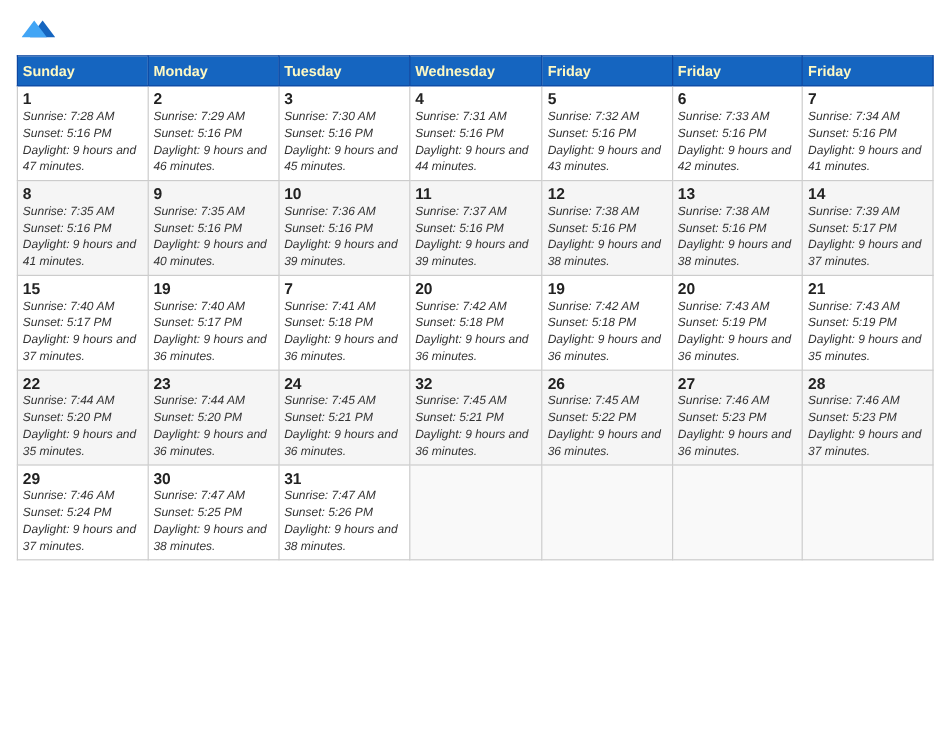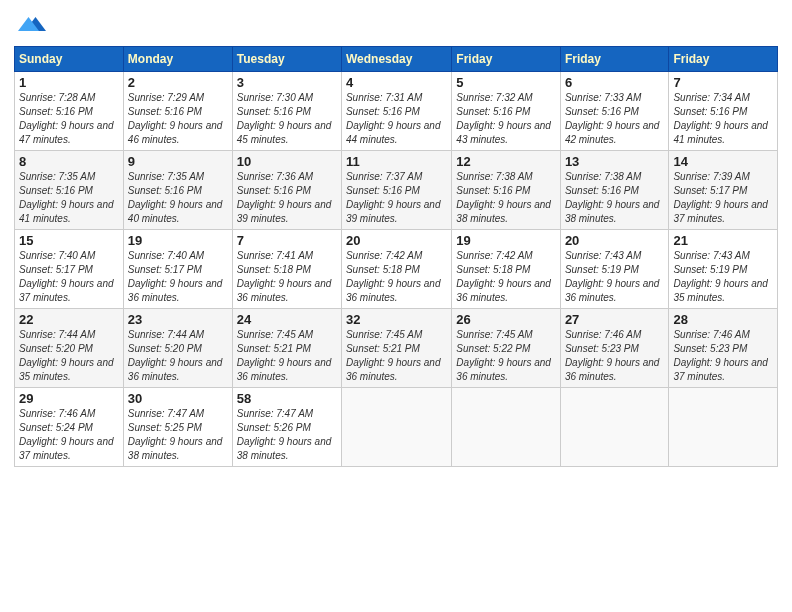--- a/index.html
+++ b/index.html
@@ -164,21 +164,21 @@
           <td><span class="day-num">23</span><span class="day-info">Sunrise: 7:44 AM<br>Sunset: 5:20 PM<br>Daylight: 9 hours and 36 minutes.</span></td>
           <td><span class="day-num">24</span><span class="day-info">Sunrise: 7:45 AM<br>Sunset: 5:21 PM<br>Daylight: 9 hours and 36 minutes.</span></td>
           <td><span class="day-num">32</span><span class="day-info">Sunrise: 7:45 AM<br>Sunset: 5:21 PM<br>Daylight: 9 hours and 36 minutes.</span></td>
           <td><span class="day-num">26</span><span class="day-info">Sunrise: 7:45 AM<br>Sunset: 5:22 PM<br>Daylight: 9 hours and 36 minutes.</span></td>
           <td><span class="day-num">27</span><span class="day-info">Sunrise: 7:46 AM<br>Sunset: 5:23 PM<br>Daylight: 9 hours and 36 minutes.</span></td>
           <td><span class="day-num">28</span><span class="day-info">Sunrise: 7:46 AM<br>Sunset: 5:23 PM<br>Daylight: 9 hours and 37 minutes.</span></td>
         </tr>
         <tr>
           <td><span class="day-num">29</span><span class="day-info">Sunrise: 7:46 AM<br>Sunset: 5:24 PM<br>Daylight: 9 hours and 37 minutes.</span></td>
           <td><span class="day-num">30</span><span class="day-info">Sunrise: 7:47 AM<br>Sunset: 5:25 PM<br>Daylight: 9 hours and 38 minutes.</span></td>
-          <td><span class="day-num">58</span><span class="day-info">Sunrise: 7:47 AM<br>Sunset: 5:26 PM<br>Daylight: 9 hours and 38 minutes.</span></td>
+          <td><span class="day-num">31</span><span class="day-info">Sunrise: 7:47 AM<br>Sunset: 5:26 PM<br>Daylight: 9 hours and 38 minutes.</span></td>
           <td class="empty" style="background: rgb(249, 249, 249);"></td>
           <td class="empty" style="background: rgb(249, 249, 249);"></td>
           <td class="empty" style="background: rgb(249, 249, 249);"></td>
           <td class="empty" style="background: rgb(249, 249, 249);"></td>
         </tr>
       </tbody>
   </table>
 </div>
 
 </body></html>

